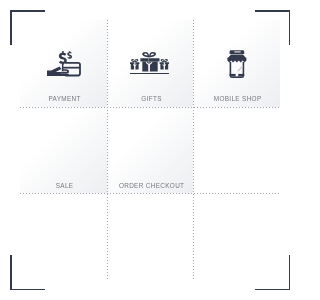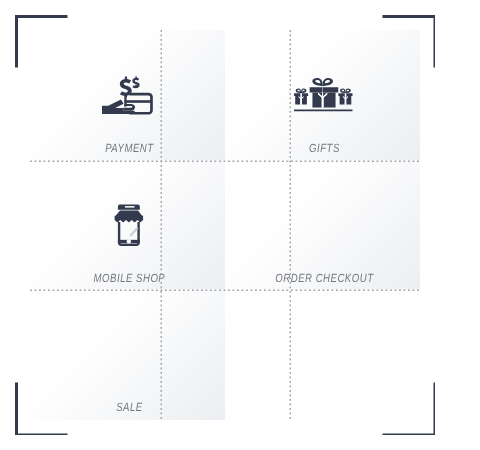--- a/index.html
+++ b/index.html
@@ -12,21 +12,21 @@
   .br-tl{left:10px;top:10px;}
   .br-tl .h{left:0;top:0;} .br-tl .v{left:0;top:0;}
   .br-tr{right:10px;top:10px;}
   .br-tr .h{right:0;top:0;} .br-tr .v{right:0;top:0;}
   .br-bl{left:10px;bottom:10px;}
   .br-bl .h{left:0;bottom:0;} .br-bl .v{left:0;bottom:0;}
   .br-br{right:10px;bottom:10px;}
   .br-br .h{right:0;bottom:0;} .br-br .v{right:0;bottom:0;}
 
   .grid{position:absolute;left:20px;top:20px;width:260px;height:260px;
-        display:grid;grid-template-columns:repeat(2,1fr);grid-template-rows:repeat(3,1fr);font-style:italic;}
+        display:grid;grid-template-columns:repeat(3,1fr);grid-template-rows:repeat(3,1fr);}
   .cell{position:relative;display:flex;flex-direction:column;align-items:center;justify-content:flex-start;
         background:linear-gradient(135deg,#ffffff 0%,#ffffff 35%,#eceef1 100%);}
   .ico{position:absolute;left:0;right:0;top:0;bottom:0;display:flex;align-items:center;justify-content:center;}
   .ico svg{display:block;fill:#333a4d;overflow:visible;}
   .lbl{position:absolute;left:0;right:0;bottom:3.6px;text-align:center;font-size:7.9px;color:#74777f;
        letter-spacing:.42px;font-weight:400;line-height:7.9px;text-indent:3.2px;
        transform:scaleX(.81);white-space:nowrap;}
 
   .vline,.hline{position:absolute;}
   .vline{width:1px;top:20px;height:260px;background-image:linear-gradient(#9ea3ad 1.4px,transparent 1.4px);background-size:1px 3px;}
@@ -120,25 +120,25 @@
             <path d="M2.6 23.9h14.6v2.1H2.6z"></path>
             <circle cx="9.9" cy="24.9" r="1.45" fill="#fff"></circle>
             <path d="M10.3 20.8 L15.4 15.4 L16.3 16.3 L11.3 21.7 Z" fill="#c6c9d2"></path>
           </g>
         </svg>
       </div>
       <div class="lbl">MOBILE SHOP</div>
     </div>
     <div class="cell">
       <div class="ico"></div>
-      <div class="lbl">ORDER CHECKOUT</div>
+      <div class="lbl">SALE</div>
     </div>
     <div class="cell">
       <div class="ico"></div>
-      <div class="lbl">SALE</div>
+      <div class="lbl">ORDER CHECKOUT</div>
     </div>
   </div>
 
   <div class="vline" style="left:106.5px"></div>
   <div class="vline" style="left:193px"></div>
   <div class="hline" style="top:106.5px"></div>
   <div class="hline" style="top:193px"></div>
 </div>
 
 </body></html>

